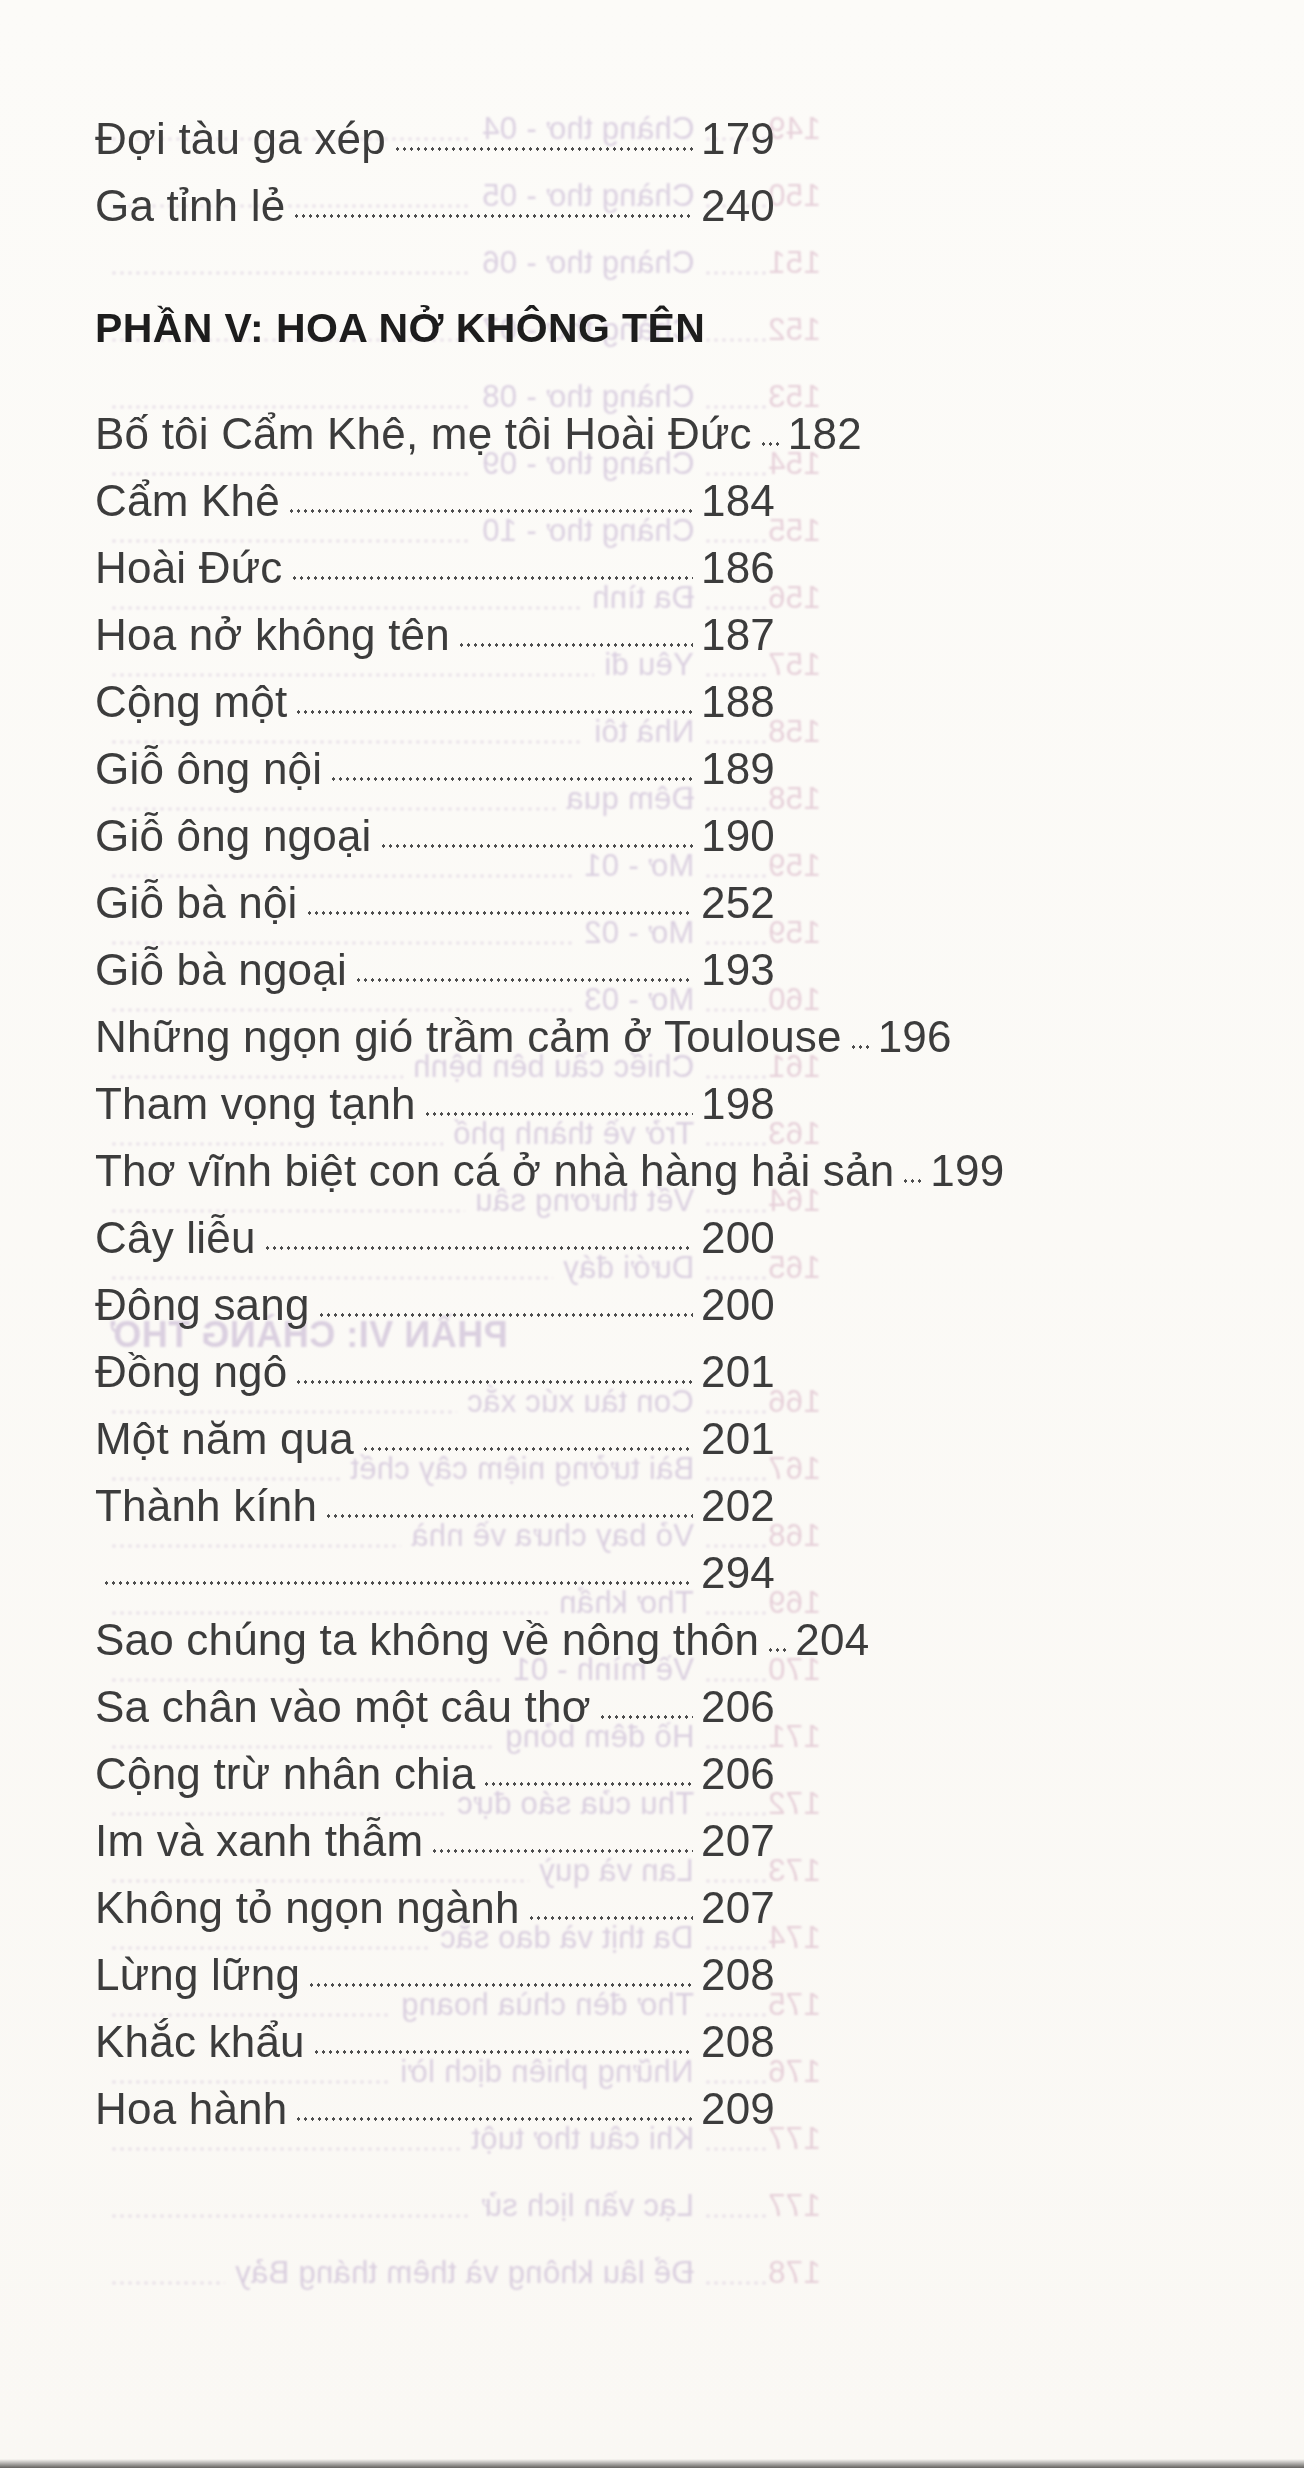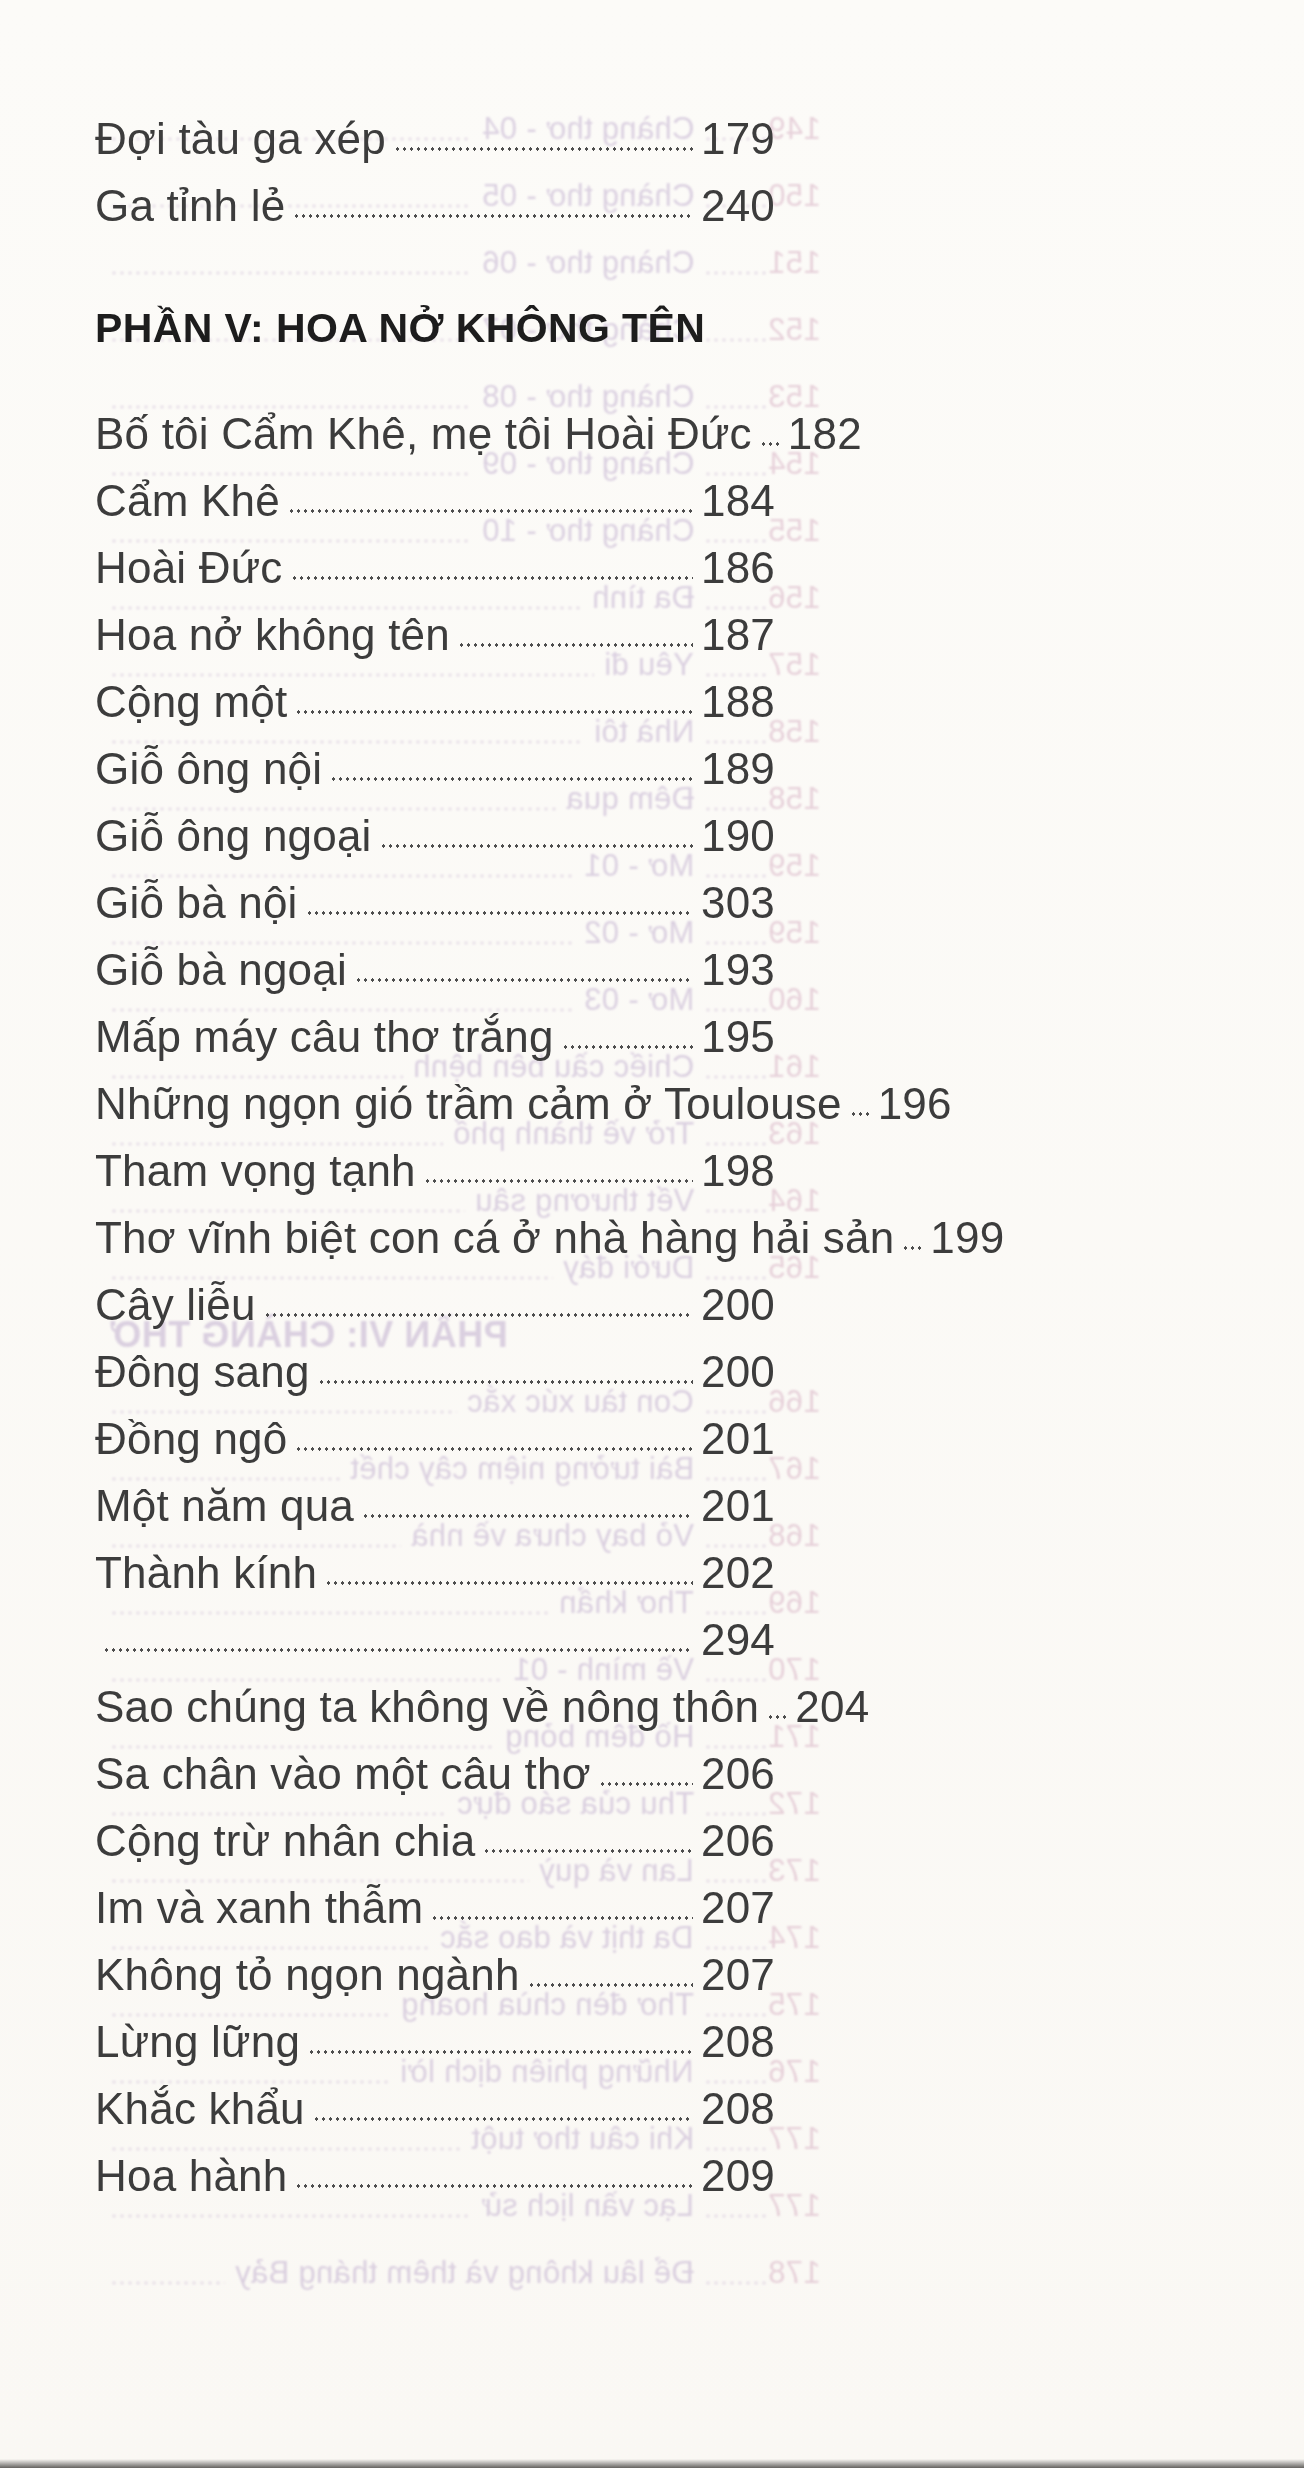--- a/index.html
+++ b/index.html
@@ -399,34 +399,29 @@
 
   <div class="toc-row">
     <span class="toc-title">Giỗ ông ngoại</span>
     <span class="dots"></span>
     <span class="toc-page">190</span>
   </div>
 
   <div class="toc-row">
     <span class="toc-title">Giỗ bà nội</span>
     <span class="dots"></span>
-    <span class="toc-page">303</span>
+    <span class="toc-page">252</span>
   </div>
 
   <div class="toc-row">
     <span class="toc-title">Giỗ bà ngoại</span>
     <span class="dots"></span>
     <span class="toc-page">193</span>
   </div>
 
-  <div class="toc-row">
-    <span class="toc-title">Mấp máy câu thơ trắng</span>
-    <span class="dots"></span>
-    <span class="toc-page">195</span>
-  </div>
 
   <div class="toc-row">
     <span class="toc-title">Những ngọn gió trầm cảm ở Toulouse</span>
     <span class="dots"></span>
     <span class="toc-page">196</span>
   </div>
 
   <div class="toc-row">
     <span class="toc-title">Tham vọng tạnh</span>
     <span class="dots"></span>

